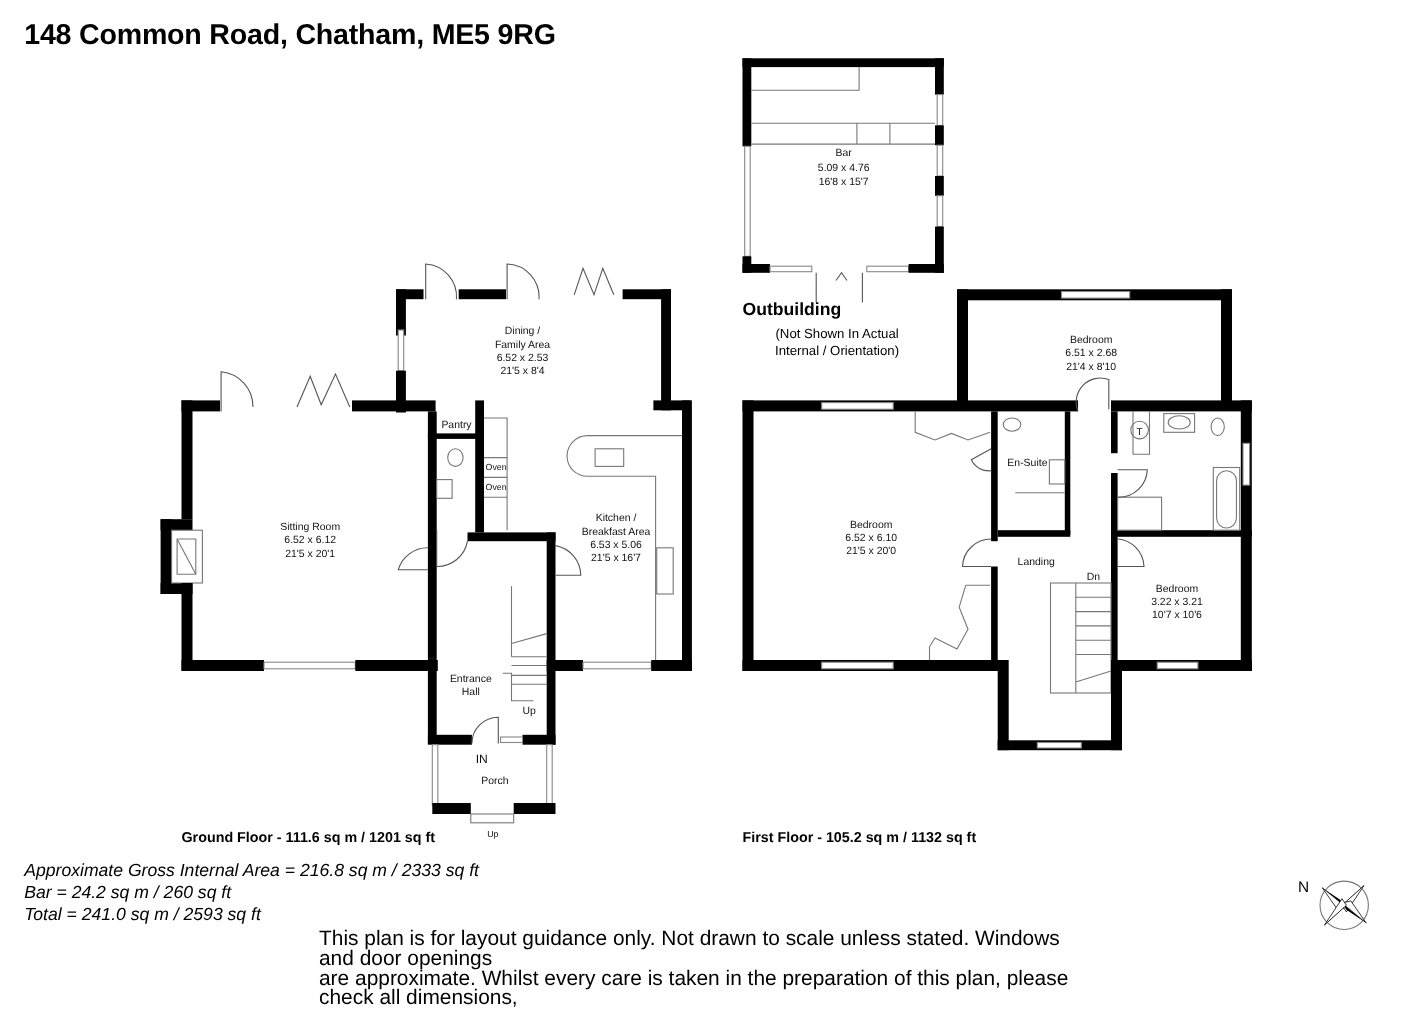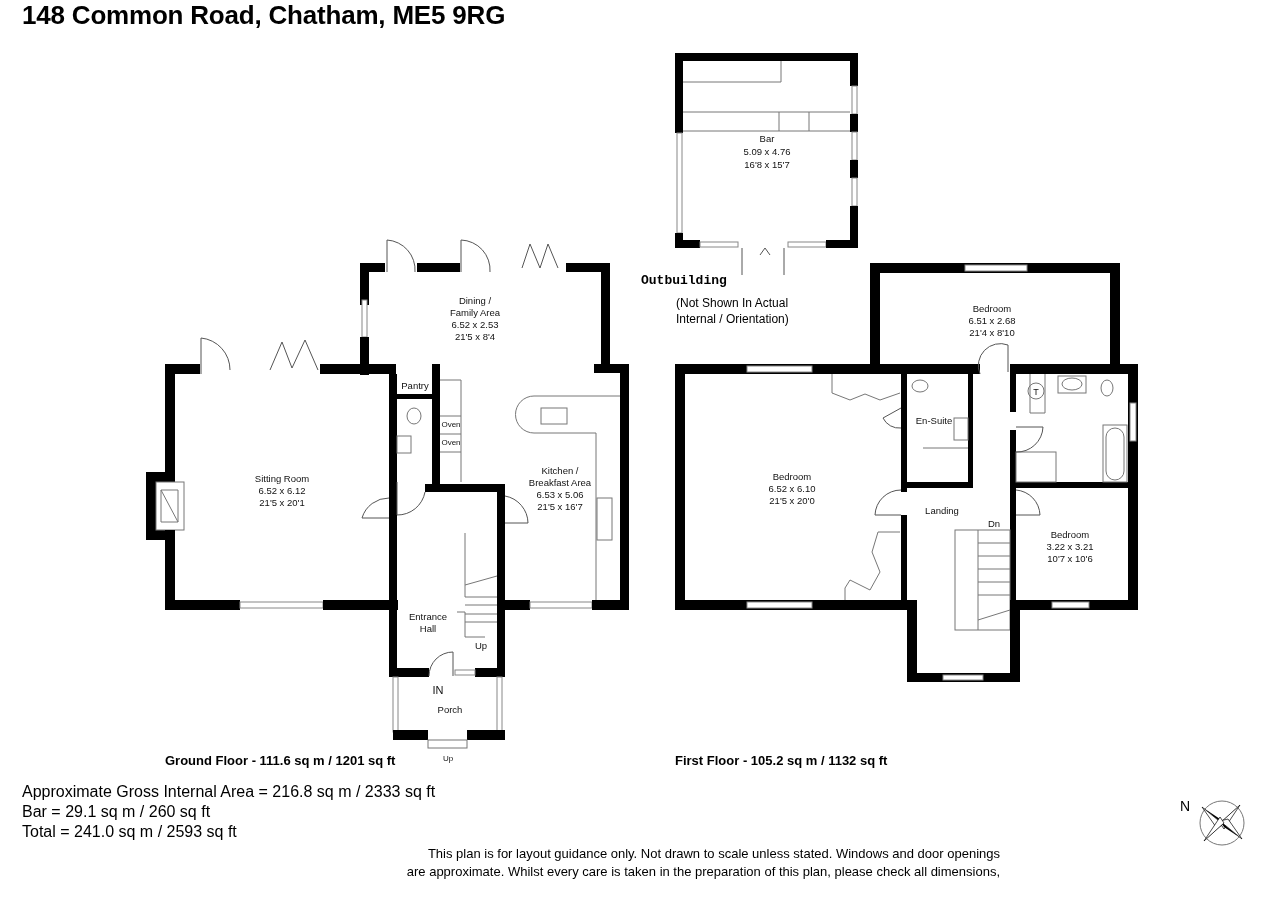--- a/index.html
+++ b/index.html
@@ -1,29 +1,29 @@
 <!DOCTYPE html>
 <html><head>
 <meta charset="utf-8">
 <style>
   html, body { margin:0; padding:0; background:#ffffff; }
   body { width:1280px; height:921px; position:relative; overflow:hidden; font-family:"Liberation Sans", sans-serif; color:#000; }
-  .title { position:absolute; left:22px; top:0; font-size:26px; font-weight:bold; letter-spacing:-0.2px; }
+  .title { position:absolute; left:22px; top:16px; font-size:26px; font-weight:bold; letter-spacing:-0.2px; }
   svg.plan { position:absolute; left:0; top:0; }
   .wall { fill:#000; }
   .win { fill:#fff; stroke:#888; stroke-width:1; }
   .fix { fill:none; stroke:#777; stroke-width:1; }
   .door { fill:none; stroke:#555; stroke-width:1; }
   .rl { font-family:"Liberation Sans", sans-serif; font-size:9.5px; fill:#111; text-anchor:middle; }
   .sm { font-size:8px; }
   .fl { position:absolute; font-size:13px; font-weight:bold; }
-  .ob { position:absolute; left:641px; top:273px; font-size:13px; font-weight:bold;font-family:Liberation Mono, monospace; }
-  .obn { position:absolute; left:676px; top:295px; width:170px; text-align:left; font-size:12px; line-height:16px; }
-  .areas { position:absolute; left:22px; top:782px; font-size:16px; line-height:20px; }
-  .disc { position:absolute; left:290px; top:845px; width:710px; text-align:right; font-size:13px; line-height:18px; }
+  .ob { position:absolute; left:675px; top:273px; font-size:16px; font-weight:bold; }
+  .obn { position:absolute; left:676px; top:295px; width:170px; text-align:center; font-size:12px; line-height:16px; }
+  .areas { position:absolute; left:22px; top:782px; font-size:16px; line-height:20px;font-style:italic; }
+  .disc { position:absolute; left:290px; top:845px; width:710px; text-align:left; font-size:19px; line-height:18px; }
   .web { font-weight:bold; display:block; }
   .compass { position:absolute; left:1180px; top:795px; }
 </style>
 </head>
 <body>
 
 <div class="title">148 Common Road, Chatham, ME5 9RG</div>
 
 <svg class="plan" width="1280" height="921" viewBox="0 0 1280 921">
 
@@ -214,21 +214,21 @@
 <div class="obn">
   <div>(Not Shown In Actual</div>
   <div>Internal / Orientation)</div>
 </div>
 
 <div class="fl" style="left:165px; top:753px;">Ground Floor - 111.6 sq m / 1201 sq ft</div>
 <div class="fl" style="left:675px; top:753px;">First Floor - 105.2 sq m / 1132 sq ft</div>
 
 <div class="areas">
   <div>Approximate Gross Internal Area = 216.8 sq m / 2333 sq ft</div>
-  <div>Bar = 29.1 sq m / 260 sq ft</div>
+  <div>Bar = 24.2 sq m / 260 sq ft</div>
   <div>Total = 241.0 sq m / 2593 sq ft</div>
 </div>
 
 <div class="disc">
   <div>This plan is for layout guidance only. Not drawn to scale unless stated. Windows and door openings</div>
   <div>are approximate. Whilst every care is taken in the preparation of this plan, please check all dimensions,</div>
 </div>
 
 <div class="compass">
   <svg width="70" height="60" viewBox="0 0 70 60">

